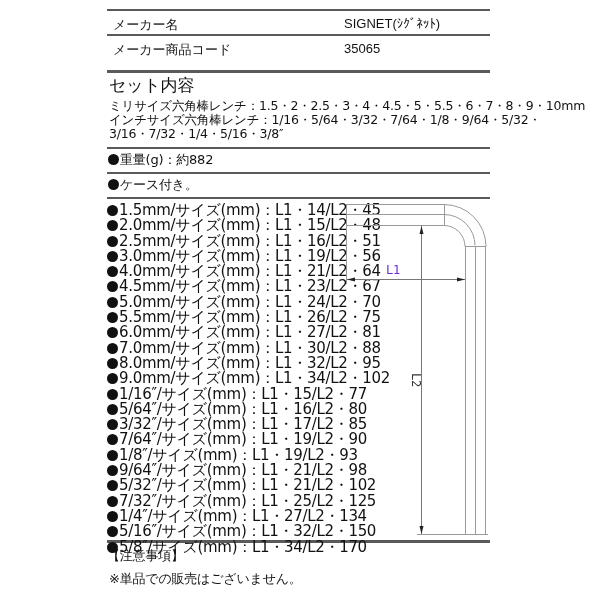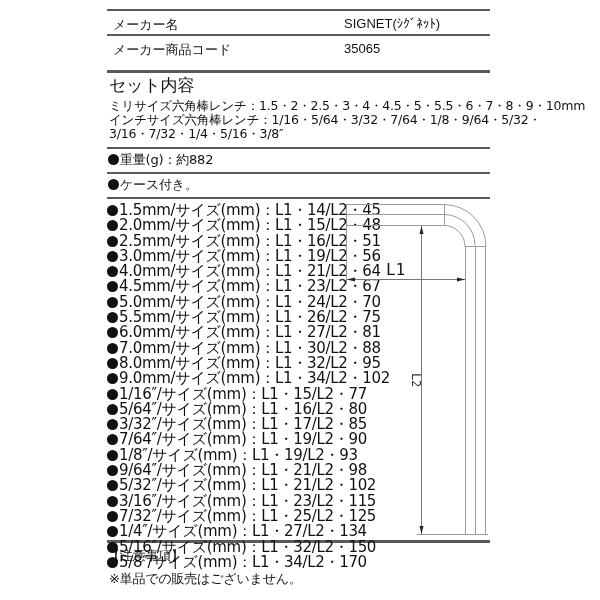--- a/index.html
+++ b/index.html
@@ -61,21 +61,20 @@
   <li><span class="bullet"></span><span>7.0mm</span><span>/サイズ(mm)：</span><span>L1・30/L2・88</span></li>
   <li><span class="bullet"></span><span>8.0mm</span><span>/サイズ(mm)：</span><span>L1・32/L2・95</span></li>
   <li><span class="bullet"></span><span>9.0mm</span><span>/サイズ(mm)：</span><span>L1・34/L2・102</span></li>
   <li><span class="bullet"></span><span>1/16″</span><span>/サイズ(mm)：</span><span>L1・15/L2・77</span></li>
   <li><span class="bullet"></span><span>5/64″</span><span>/サイズ(mm)：</span><span>L1・16/L2・80</span></li>
   <li><span class="bullet"></span><span>3/32″</span><span>/サイズ(mm)：</span><span>L1・17/L2・85</span></li>
   <li><span class="bullet"></span><span>7/64″</span><span>/サイズ(mm)：</span><span>L1・19/L2・90</span></li>
   <li><span class="bullet"></span><span>1/8″</span><span>/サイズ(mm)：</span><span>L1・19/L2・93</span></li>
   <li><span class="bullet"></span><span>9/64″</span><span>/サイズ(mm)：</span><span>L1・21/L2・98</span></li>
   <li><span class="bullet"></span><span>5/32″</span><span>/サイズ(mm)：</span><span>L1・21/L2・102</span></li>
-  <li><span class="bullet"></span><span>3/16″</span><span>/サイズ(mm)：</span><span>L1・23/L2・115</span></li>
   <li><span class="bullet"></span><span>7/32″</span><span>/サイズ(mm)：</span><span>L1・25/L2・125</span></li>
   <li><span class="bullet"></span><span>1/4″</span><span>/サイズ(mm)：</span><span>L1・27/L2・134</span></li>
   <li><span class="bullet"></span><span>5/16″</span><span>/サイズ(mm)：</span><span>L1・32/L2・150</span></li>
   <li><span class="bullet"></span><span>5/8″</span><span>/サイズ(mm)：</span><span>L1・34/L2・170</span></li>
 </ul>
 
 <div class="diagram">
   <svg width="170" height="350" viewBox="330 195 170 350" xmlns="http://www.w3.org/2000/svg">
     <g fill="none" stroke="#9a9a9a" stroke-width="1">
 
@@ -101,18 +100,18 @@
 
       <line x1="421.5" y1="226" x2="421.5" y2="534" stroke="#777"></line>
     </g>
     <g fill="#222">
       <polygon points="347,279.5 355,277.5 355,281.5"></polygon>
       <polygon points="465,279.5 457,277.5 457,281.5"></polygon>
       <polygon points="421.5,226 419.5,234 423.5,234"></polygon>
       <polygon points="421.5,534 419.5,526 423.5,526"></polygon>
     </g>
   </svg>
-  <span class="txt" style="left:56px; top:68px; font-family:'DejaVu Sans Mono', monospace; font-size:16px; color:#0f172a;">L1</span>
+  <span class="txt" style="left:56px; top:68px; font-family:'DejaVu Sans Mono', monospace; font-size:12px; color:#6d28d9;">L1</span>
   <span class="txt" style="left:93px; top:178px; font-family:'DejaVu Sans Mono', monospace; font-size:12px; color:#333; transform:rotate(90deg); transform-origin:left top;">L2</span>
 </div>
 
 <div class="txt" style="left:107px; top:549px; font-size:13px;">【注意事項】</div>
 <div class="txt" style="left:109px; top:572px; font-size:13px;">※単品での販売はございません。</div>
 
 </body></html>

